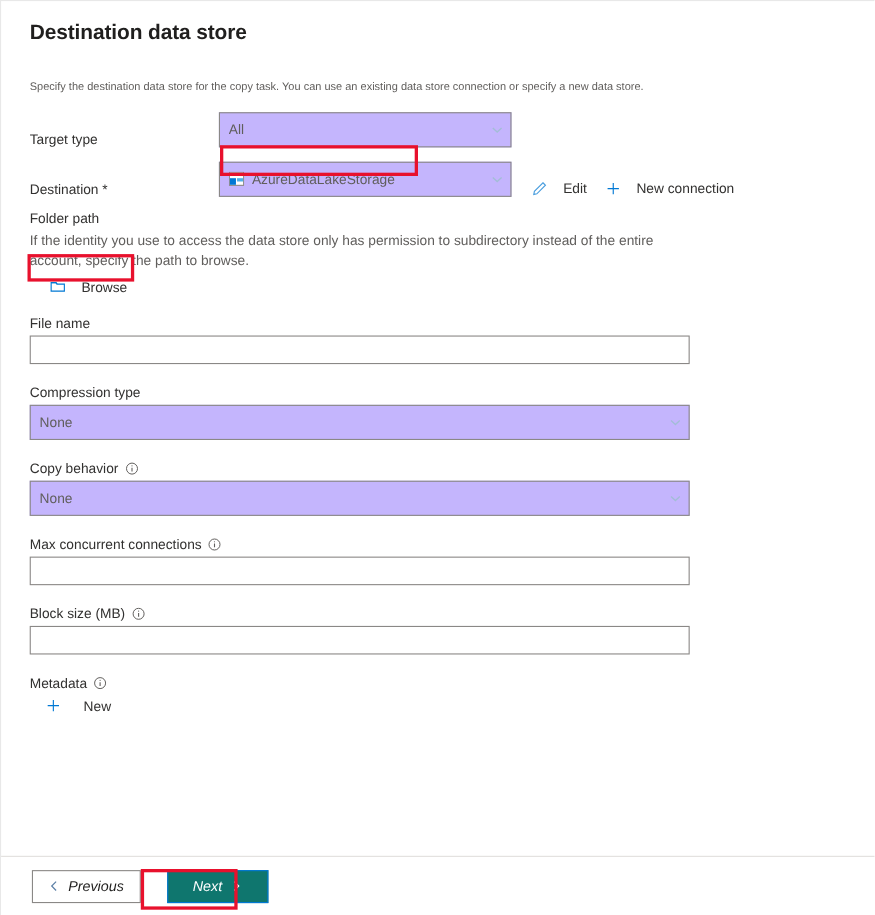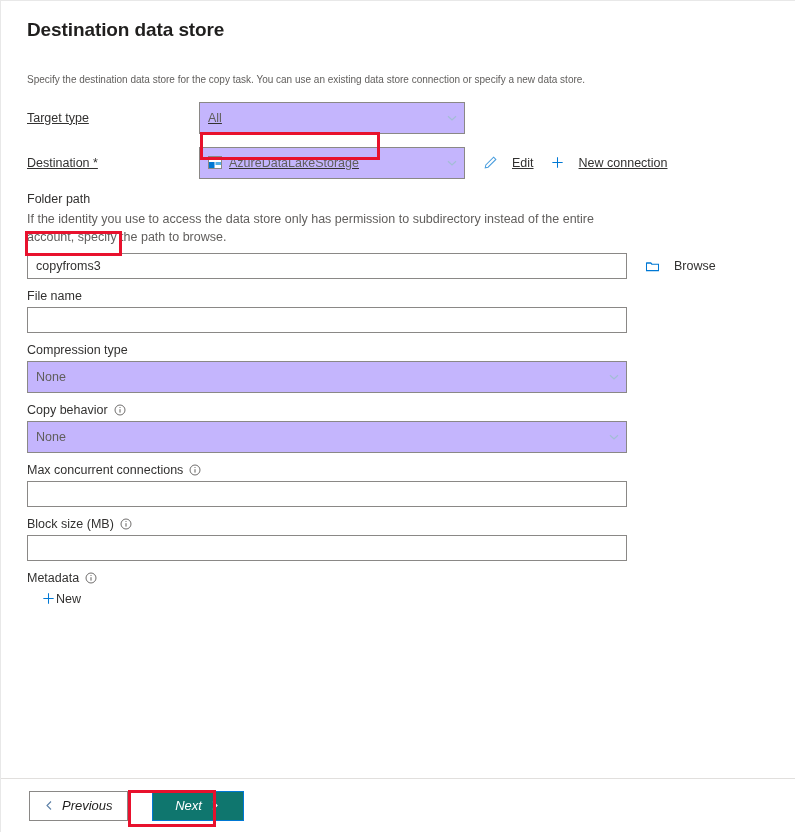--- a/index.html
+++ b/index.html
@@ -42,34 +42,33 @@
   .page-desc {
     font-size: 10px;
     color: #605e5c;
     margin: 0 0 14px 0;
     line-height: 1.45;
   }
 
   
   .row-h {
     display: flex;
-    align-items: center;
+    align-items: flex-end;
     margin-bottom: 13px;
     min-height: 26px;
-    text-decoration: underline;
   }
   .row-h .lbl {
     font-size: 12.5px;
     color: #323130;
     width: 172px;
     flex: none;
   }
 
   
-  .field-block { margin-bottom: 10px; }
+  .field-block { margin-bottom: 19px; }
   .field-label {
     font-size: 12.5px;
     color: #323130;
     display: flex;
     align-items: center;
     gap: 6px;
     margin-bottom: 4px;
   }
   .helper {
     font-size: 12.5px;
@@ -157,21 +156,21 @@
     color: #605e5c;
     vertical-align: middle;
   }
   .info-icon svg { display: block; }
 
   .inline-field { display: flex; align-items: center; }
 
   .meta-new {
     display: flex;
     align-items: center;
-    gap: 0;
+    gap: 20px;
     font-size: 12.5px;
     color: #323130;
     margin-left: 14px;
     margin-top: 6px;
   }
   .meta-new .plus { color: #0078d4; width: 15px; height: 15px; }
 
   
   .footer {
     position: absolute;
@@ -287,23 +286,20 @@
         </span>
       </div>
     </div>
 
     <div class="field-block">
       <div class="field-label">
         <span>Folder path</span>
       </div>
       <div class="helper">If the identity you use to access the data store only has permission to subdirectory instead of the entire account, specify the path to browse.</div>
       <div class="inline-field">
-        <div class="textbox w-full">
-          <span>copyfroms3</span>
-        </div>
         <div class="actions">
           <span class="action">
             <span class="glyph">
               <svg viewBox="0 0 16 16" width="15" height="15" fill="none" stroke="#0078d4" stroke-width="1.1">
                 <path d="M1.6 4.2 H6.2 L7.4 5.6 H14.4 V12.4 H1.6 Z"></path>
                 <path d="M1.6 4.2 H6.2 L7.4 5.6"></path>
               </svg>
             </span>
             <span>Browse</span>
           </span>

